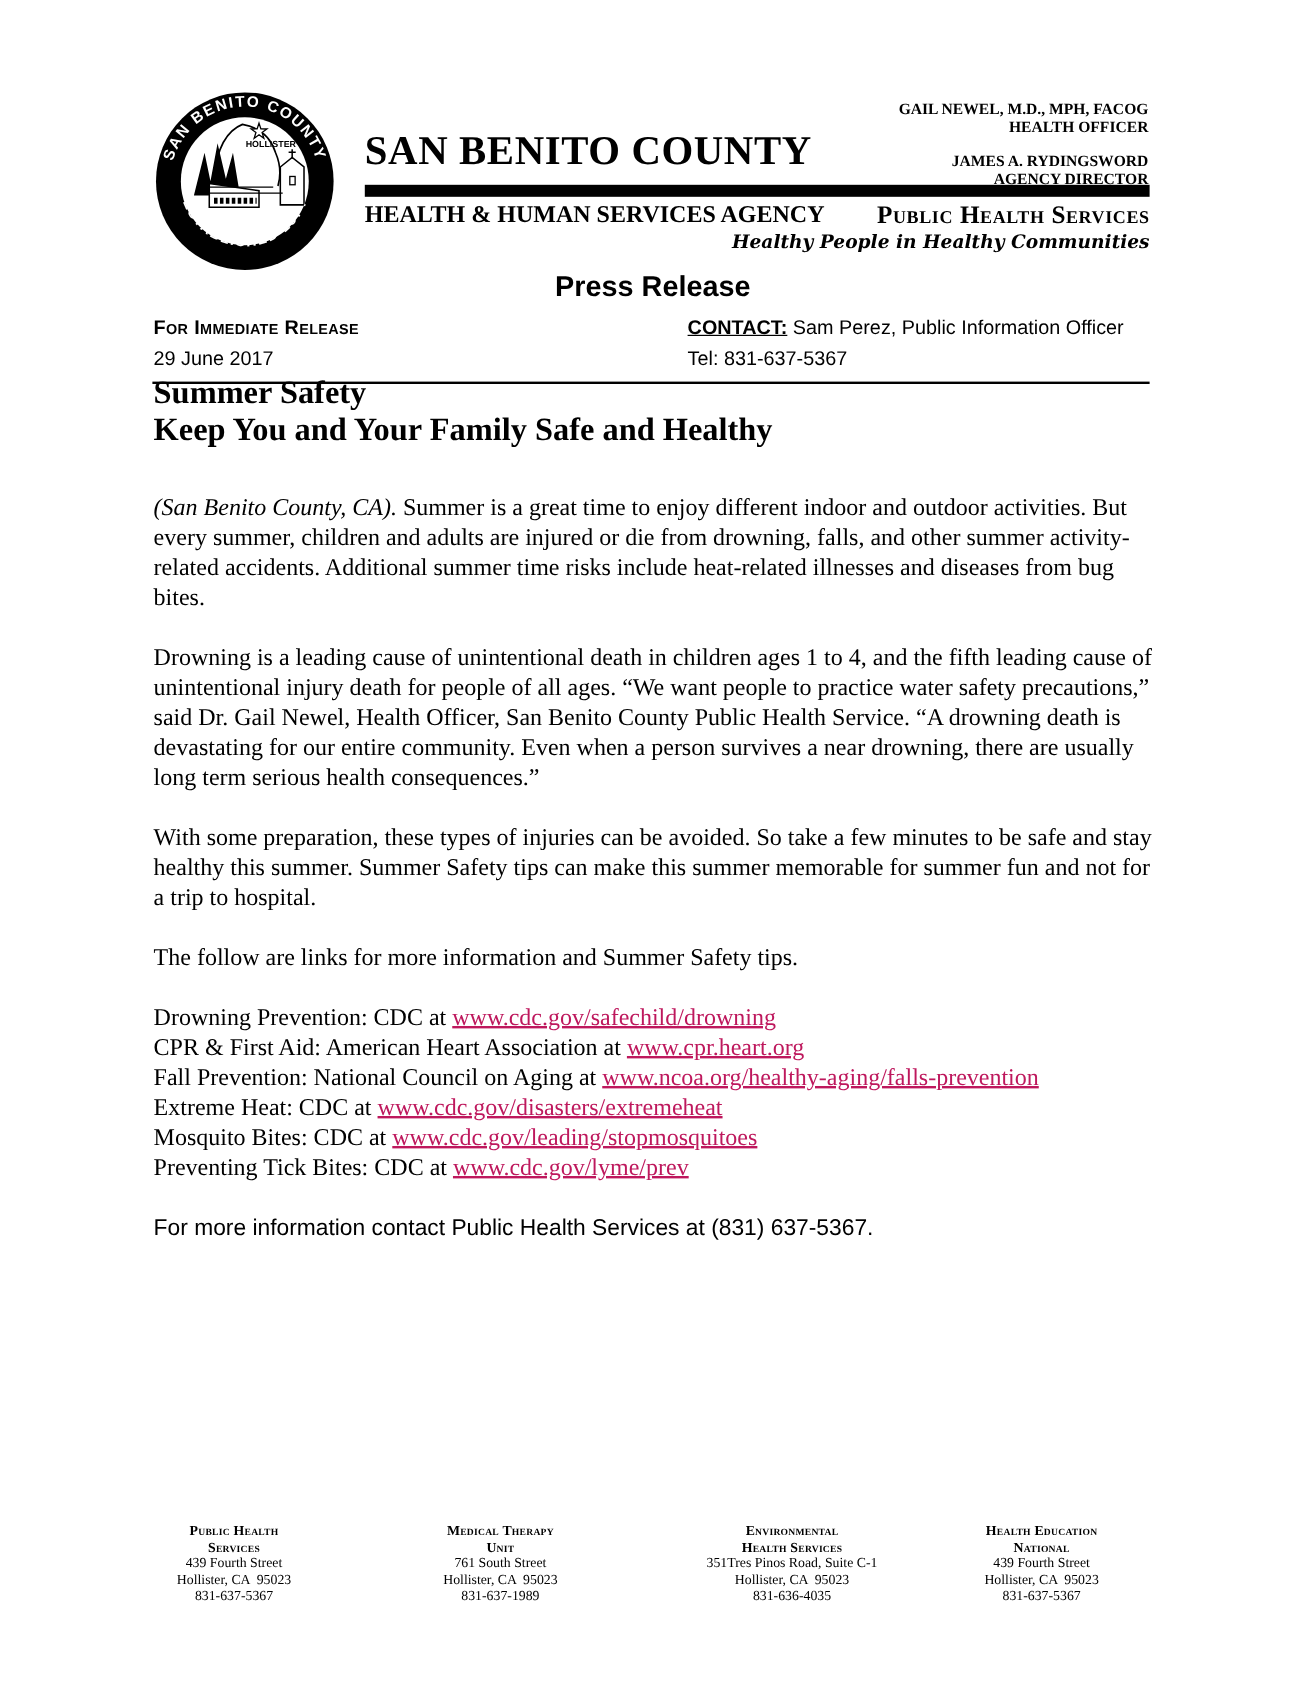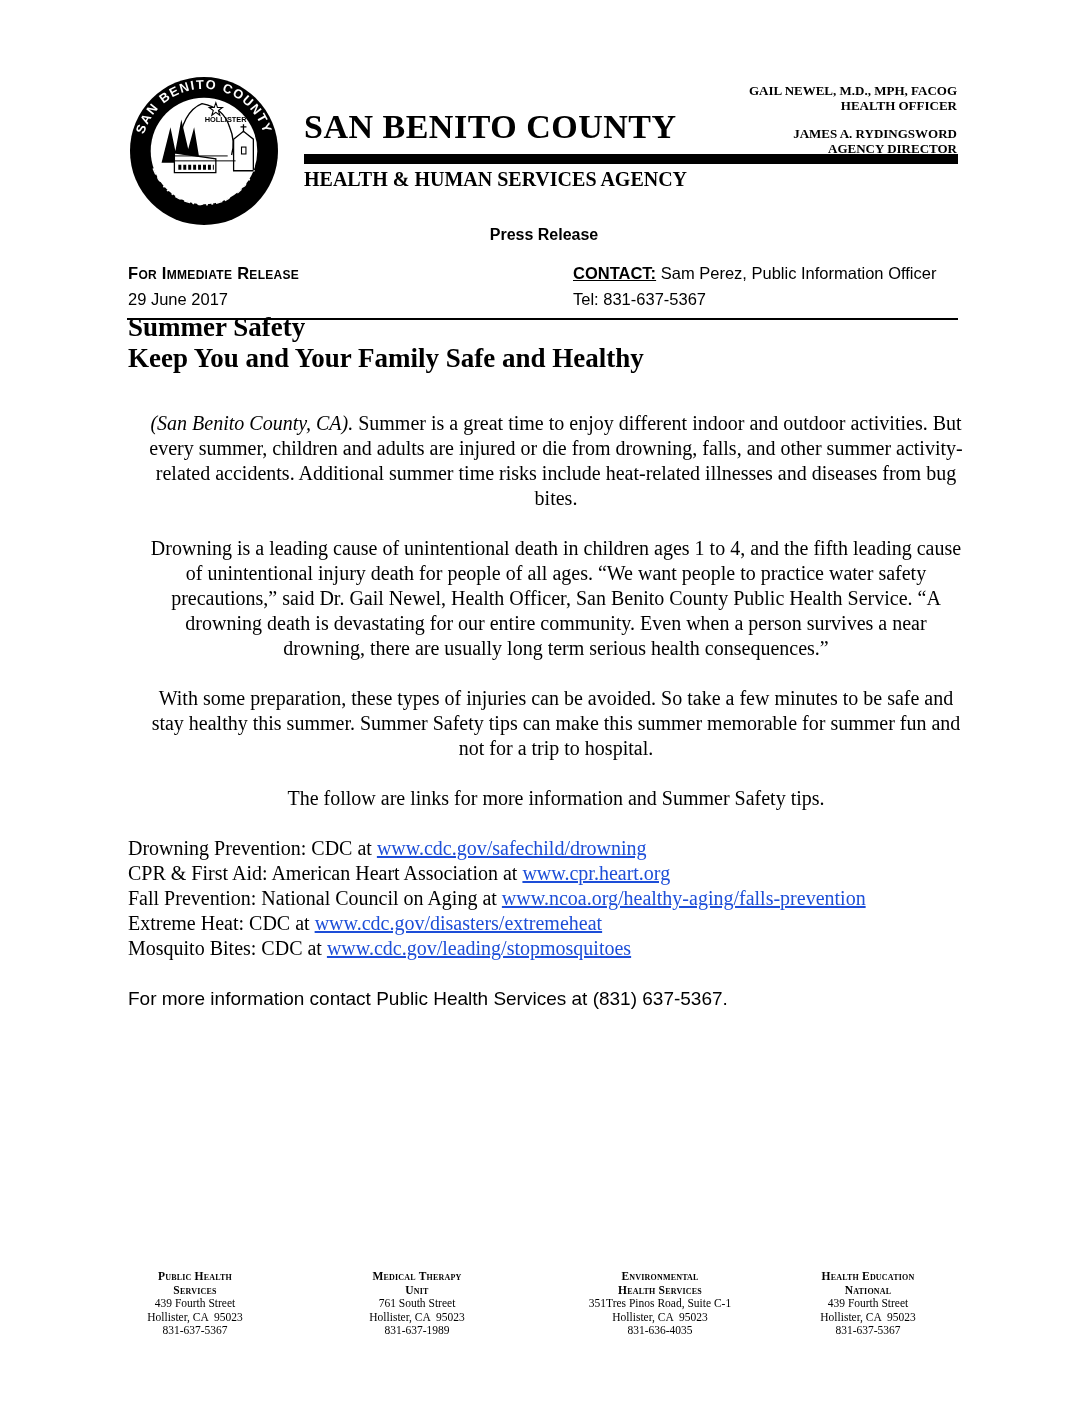--- a/index.html
+++ b/index.html
@@ -25,43 +25,43 @@
   .off-name  { font-weight:bold; font-size:13px; white-space:nowrap; }
   .off-title { font-weight:bold; font-size:13px; white-space:nowrap; }
   .off-gap   { height:13px; }
   .phs-block { position:absolute; right:130px; top:167px; text-align:right; }
   .phs-title { font-variant:small-caps; font-weight:bold; font-size:21px; white-space:nowrap; letter-spacing:0.5px; }
   .phs-tagline { font-family:"DejaVu Serif", serif; font-style:italic; font-weight:bold; font-size:15.5px; white-space:nowrap; }
 
   
   .press-release {
     position:absolute; left:0; top:226px; width:1088px; text-align:center;
-    font-family:"Liberation Sans", sans-serif; font-weight:bold; font-size:16px;
+    font-family:"Liberation Sans", sans-serif; font-weight:bold; font-size:24px;
   }
   .release-left  { position:absolute; left:128px; top:260px; font-family:"Liberation Sans", sans-serif; font-size:16.5px; line-height:26px; }
   .imm-label     { font-variant:small-caps; font-weight:bold; letter-spacing:0.3px; }
   .release-right { position:absolute; left:573px; top:260px; font-family:"Liberation Sans", sans-serif; font-size:16.5px; line-height:26px; }
   .contact-label { font-weight:bold; text-decoration:underline; }
 
   .rule { position:absolute; left:127px; top:318px; width:831px; height:2px; background:#000; }
 
   
   .article-title {
     position:absolute; left:128px; top:312px; width:832px; text-align:left;
     font-weight:bold; font-size:27px; line-height:31px;
   }
   .body {
     position:absolute; left:128px; top:411px; width:840px;
     font-size:20px; line-height:25px;
   }
-  .para { margin:0 0 25px 16px;text-align:center; }
+  .para { margin:0 0 25px 0; }
   .dateline { font-style:italic; }
   .links { margin:0 0 25px 0; }
   .link-line { line-height:25px; }
-  .url { color:#1d4ed8; text-decoration:underline; cursor:pointer; }
+  .url { color:#be185d; text-decoration:underline; cursor:pointer; }
   .more-info { margin:0; font-family:"Liberation Sans", sans-serif; font-size:19px; font-weight:500; }
 
   
   .footer-col { position:absolute; top:1270px; text-align:center; font-size:11.5px; line-height:13.5px; }
   .f-title { font-variant:small-caps; font-weight:bold; white-space:nowrap; letter-spacing:0.2px; }
   .f-line  { white-space:pre; }
   .col1 { left:100px;  width:190px; }
   .col2 { left:322px;  width:190px; }
   .col3 { left:565px;  width:190px; }
   .col4 { left:773px;  width:190px; }
@@ -108,20 +108,24 @@
   <div class="masthead-sub">HEALTH &amp; HUMAN SERVICES AGENCY</div>
 
   <div class="officials">
     <div class="off-name">GAIL NEWEL, M.D., MPH, FACOG</div>
     <div class="off-title">HEALTH OFFICER</div>
     <div class="off-gap"></div>
     <div class="off-name">JAMES A. RYDINGSWORD</div>
     <div class="off-title">AGENCY DIRECTOR</div>
   </div>
 
+  <div class="phs-block">
+    <div class="phs-title">Public Health Services</div>
+    <div class="phs-tagline">Healthy People in Healthy Communities</div>
+  </div>
 
   <div class="press-release">Press Release</div>
 
   <div class="release-left">
     <div class="imm-label">For Immediate Release</div>
     <div>29 June 2017</div>
   </div>
 
   <div class="release-right">
     <div>
@@ -158,20 +162,23 @@
       </div>
       <div class="link-line">
         <span>Fall Prevention: National Council on Aging at </span><a class="url">www.ncoa.org/healthy-aging/falls-prevention</a>
       </div>
       <div class="link-line">
         <span>Extreme Heat: CDC at </span><a class="url">www.cdc.gov/disasters/extremeheat</a>
       </div>
       <div class="link-line">
         <span>Mosquito Bites: CDC at </span><a class="url">www.cdc.gov/leading/stopmosquitoes</a>
       </div>
+      <div class="link-line">
+        <span>Preventing Tick Bites: CDC at </span><a class="url">www.cdc.gov/lyme/prev</a>
+      </div>
     </div>
 
     <p class="more-info">For more information contact Public Health Services at (831) 637-5367.</p>
   </div>
 
   <div class="footer-col col1">
     <div class="f-title">Public Health</div>
     <div class="f-title">Services</div>
     <div class="f-line">439 Fourth Street</div>
     <div class="f-line">Hollister, CA  95023</div>

